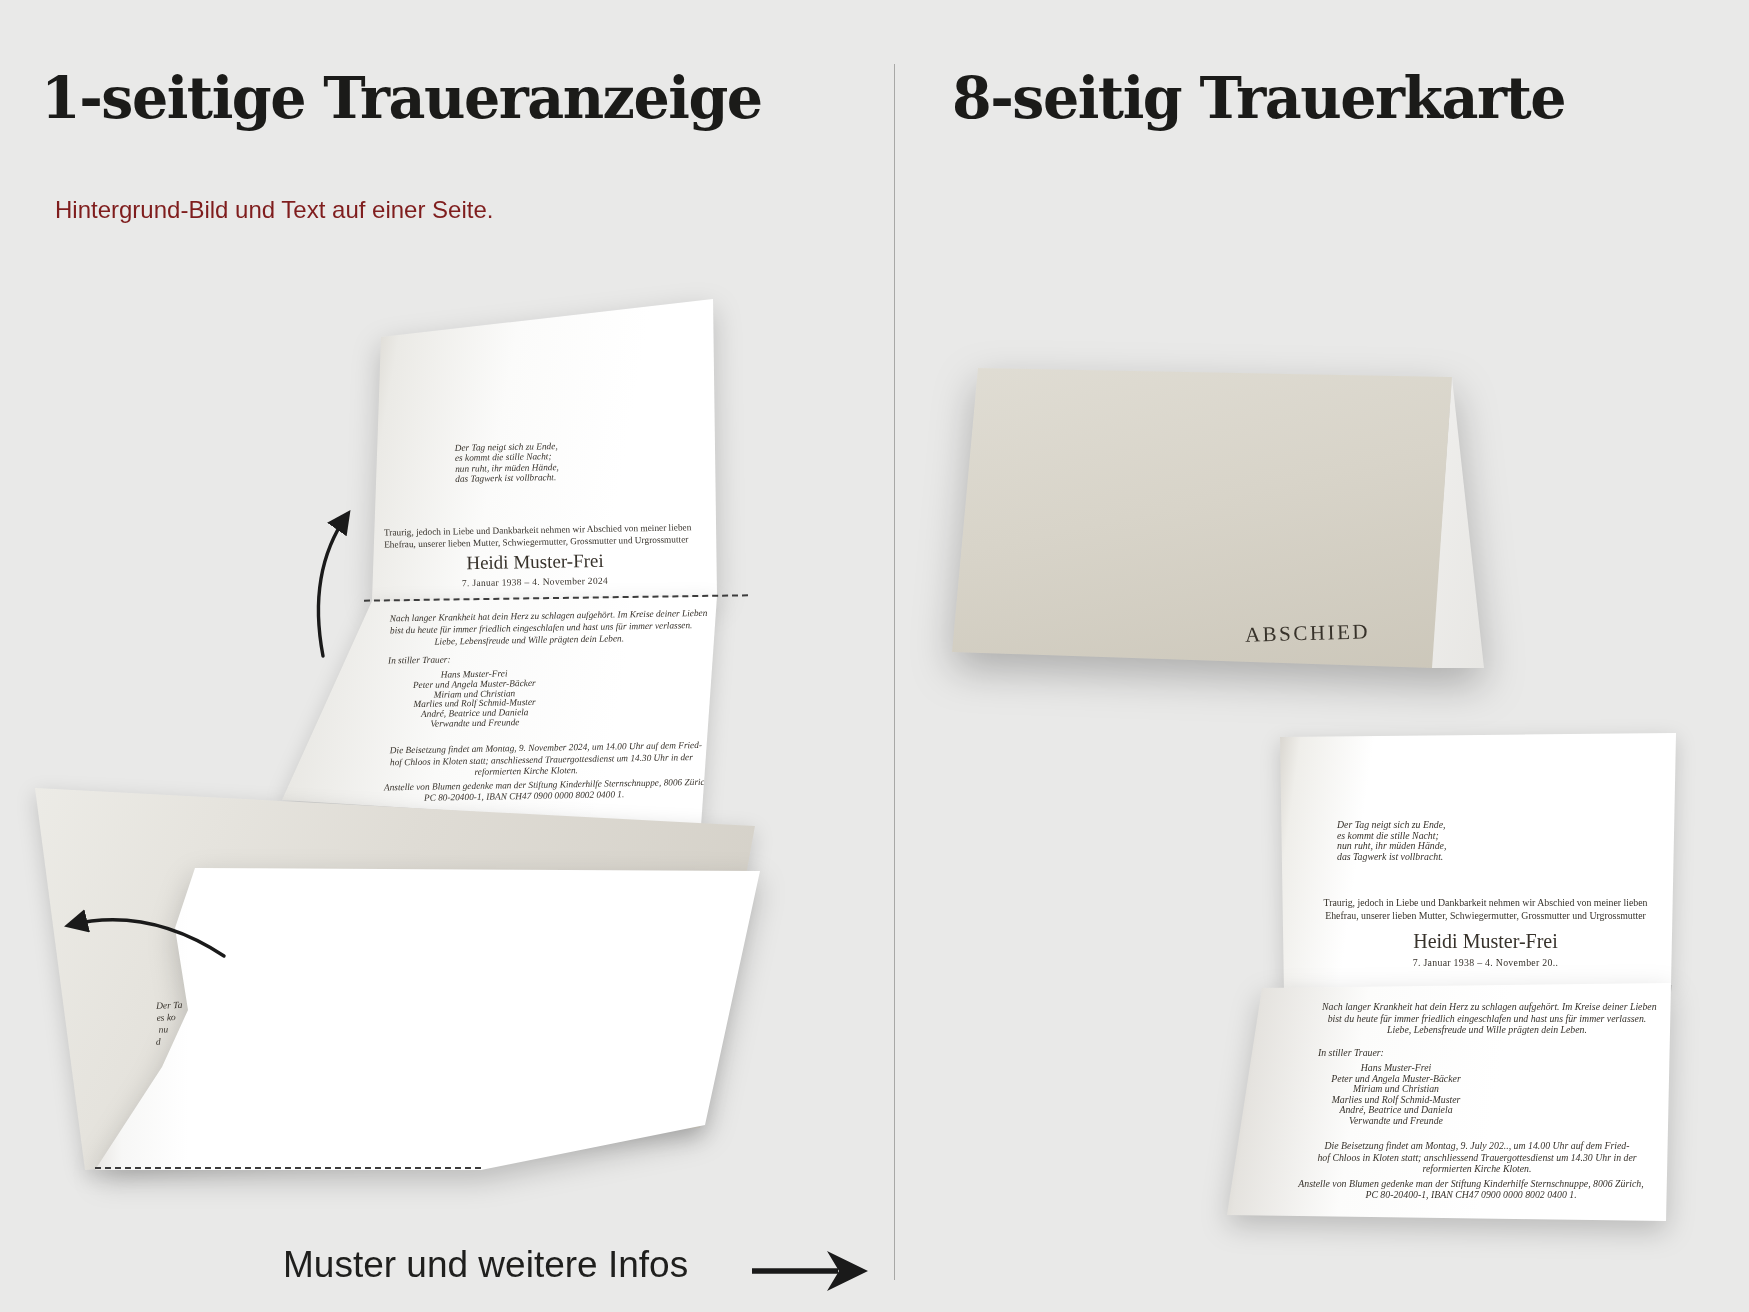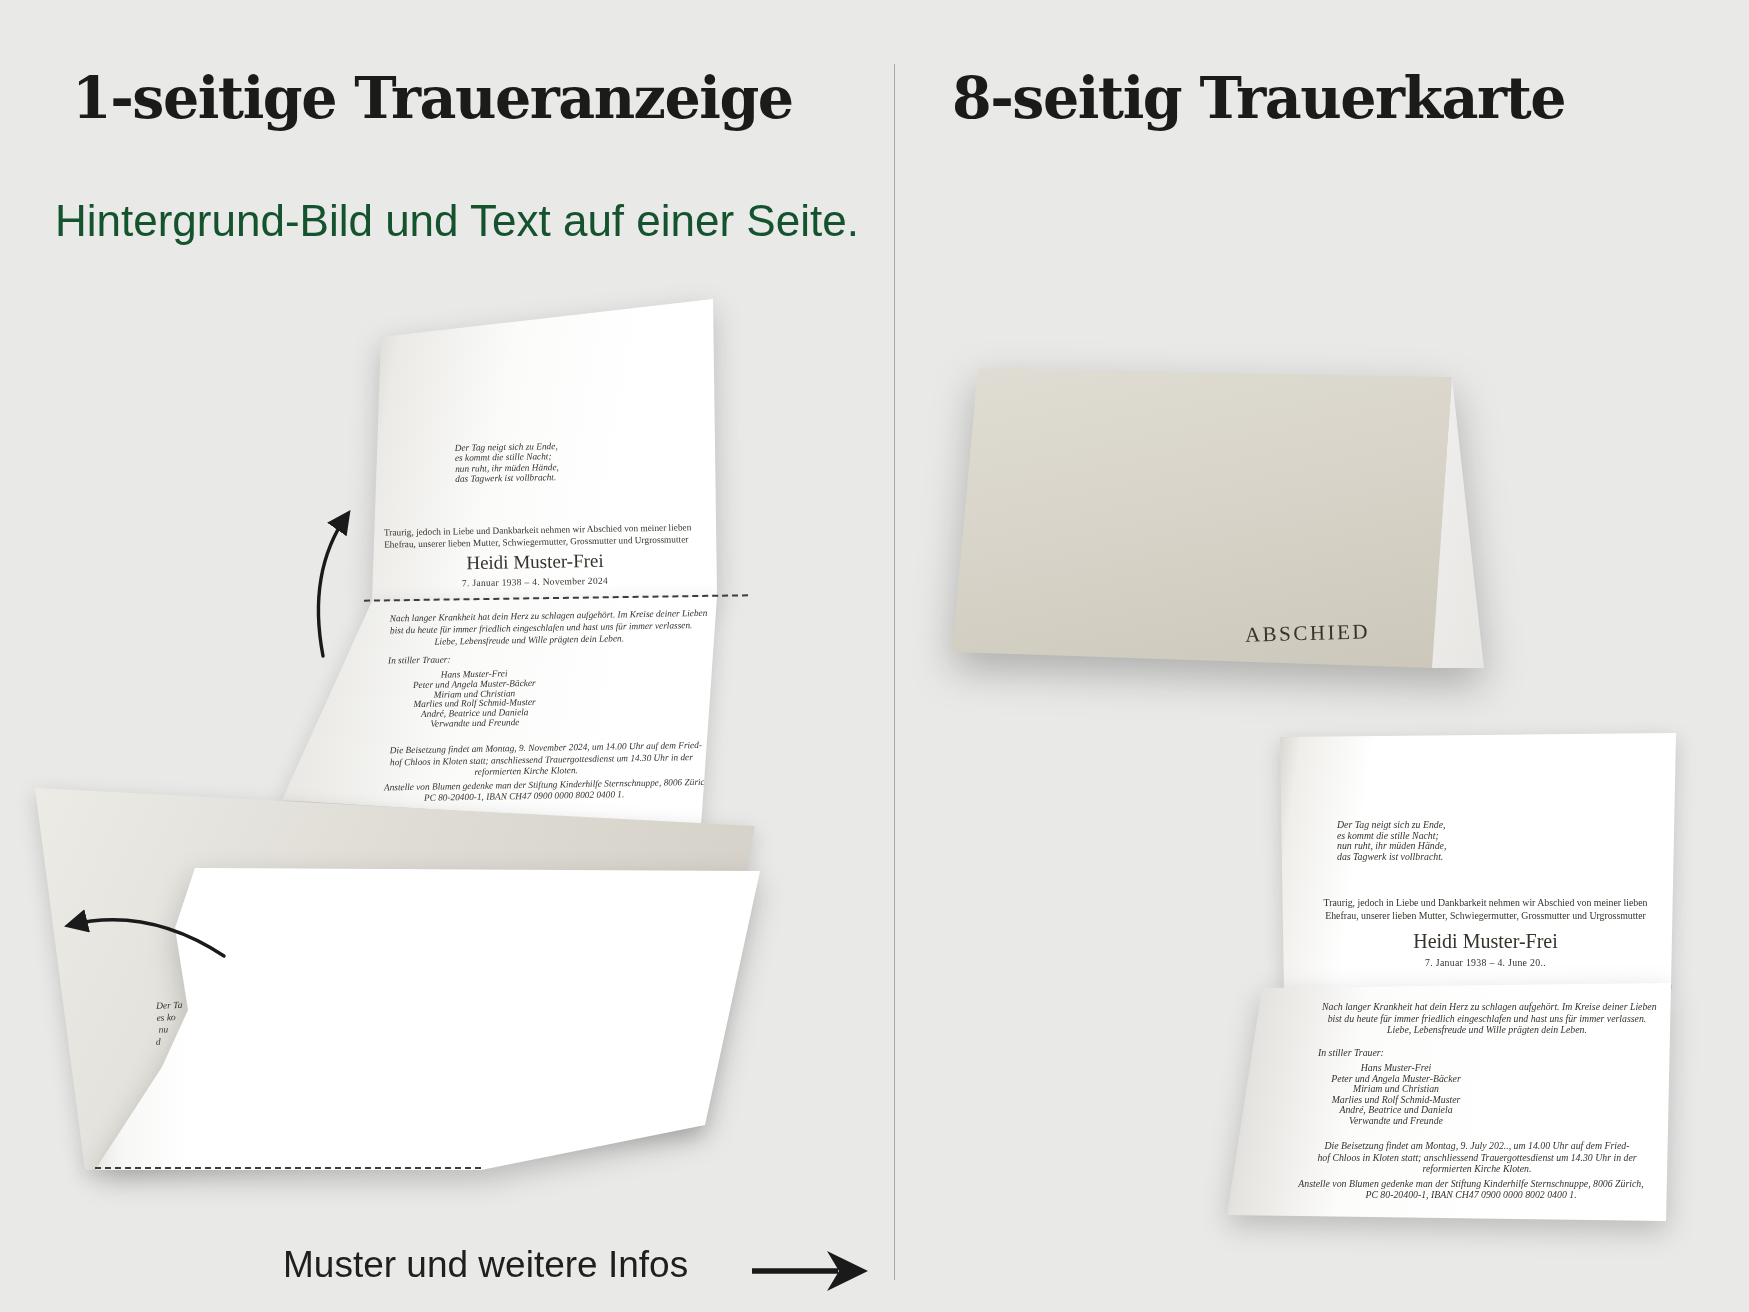--- a/index.html
+++ b/index.html
@@ -1,20 +1,20 @@
 <!DOCTYPE html>
 <html><head>
 <meta charset="utf-8">
 <style>
   html,body{margin:0;padding:0;background:#e9e9e8;}
   .stage{position:relative;width:1749px;height:1312px;background:#e9e9e8;overflow:hidden;
          font-family:"Liberation Sans",sans-serif;color:#1d1d1b;}
   .abs{position:absolute;}
   .title{font-family:"DejaVu Serif",serif;font-weight:700;font-size:57px;letter-spacing:-1.5px;color:#1b1b19;white-space:nowrap;}
-  .subtitle{font-size:44px;color:#14532d;white-space:nowrap;}
+  .subtitle{font-size:24px;color:#7f1d1d;white-space:nowrap;}
   .divider{width:1px;background:#a8a8a6;}
   
   .ct{font-family:"Liberation Serif",serif;color:#37322b;}
   .it{font-style:italic;}
   .tl{display:block;white-space:nowrap;}
   .ctr{text-align:center;}
   .shadow-lg{filter:drop-shadow(0 16px 20px rgba(0,0,0,0.26));}
   .shadow-md{filter:drop-shadow(0 10px 14px rgba(0,0,0,0.20));}
   .shadow-sm{filter:drop-shadow(0 6px 10px rgba(0,0,0,0.16));}
   .dashline{border-top:2.5px dashed #3c3c3c;height:0;}
@@ -55,21 +55,21 @@
   .fragments span:nth-child(4){padding-right:23px;}
   .cta{font-size:37px;color:#1f1f1d;white-space:nowrap;}
 </style>
 </head>
 <body>
 
 <div class="stage">
 
   <div class="abs divider" style="left:894px;top:64px;height:1216px;"></div>
 
-  <div class="abs title" style="left:72px;top:64px;text-align:center;">1-seitige Traueranzeige</div>
+  <div class="abs title" style="left:41px;top:64px;text-align:center;">1-seitige Traueranzeige</div>
   <div class="abs subtitle" style="left:55px;top:196px;">Hintergrund-Bild und Text auf einer Seite.</div>
 
   <div class="abs shadow-md" style="left:370px;top:296px;width:350px;height:308px;">
     <div class="lc-top abs" style="left:0;top:0;">
       <div class="abs ct it" style="left:85px;top:146px;font-size:9.3px;line-height:10.4px;transform:rotate(-1deg);">
         <span class="tl">Der Tag neigt sich zu Ende,</span>
         <span class="tl">es kommt die stille Nacht;</span>
         <span class="tl">nun ruht, ihr müden Hände,</span>
         <span class="tl">das Tagwerk ist vollbracht.</span>
       </div>
@@ -160,21 +160,21 @@
         <span class="tl">Der Tag neigt sich zu Ende,</span>
         <span class="tl">es kommt die stille Nacht;</span>
         <span class="tl">nun ruht, ihr müden Hände,</span>
         <span class="tl">das Tagwerk ist vollbracht.</span>
       </div>
       <div class="abs ct ctr" style="left:40px;right:25px;top:164px;font-size:9.8px;line-height:12.5px;">
         <span class="tl">Traurig, jedoch in Liebe und Dankbarkeit nehmen wir Abschied von meiner lieben</span>
         <span class="tl">Ehefrau, unserer lieben Mutter, Schwiegermutter, Grossmutter und Urgrossmutter</span>
       </div>
       <div class="abs ct ctr" style="left:40px;right:25px;top:197px;font-size:20px;">Heidi Muster-Frei</div>
-      <div class="abs ct ctr" style="left:40px;right:25px;top:224px;font-size:9.8px;letter-spacing:.3px;">7. Januar 1938 – 4. June 20..</div>
+      <div class="abs ct ctr" style="left:40px;right:25px;top:224px;font-size:9.8px;letter-spacing:.3px;">7. Januar 1938 – 4. November 20..</div>
     </div>
   </div>
 
   <div class="abs fold-shadow" style="left:1284px;top:988px;width:388px;height:7px;transform:rotate(-0.9deg);"></div>
 
   <div class="abs shadow-md" style="left:1227px;top:983px;width:444px;height:238px;">
     <div class="rp-bot abs" style="left:0;top:0;">
       <div class="abs ct it ctr" style="left:95px;width:330px;top:18px;font-size:9.8px;line-height:11.5px;">
         <span class="tl">Nach langer Krankheit hat dein Herz zu schlagen aufgehört. Im Kreise deiner Lieben</span>
         <span class="tl">bist du heute für immer friedlich eingeschlafen und hast uns für immer verlassen.</span>

